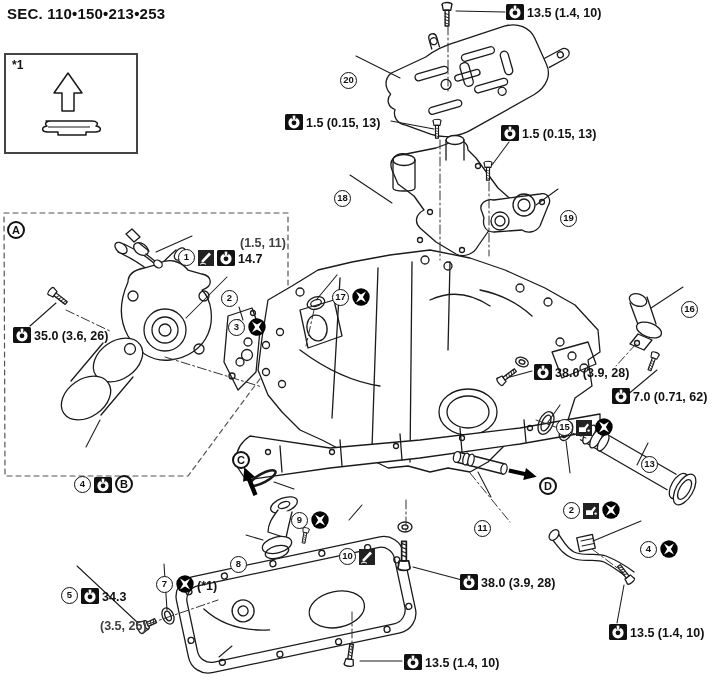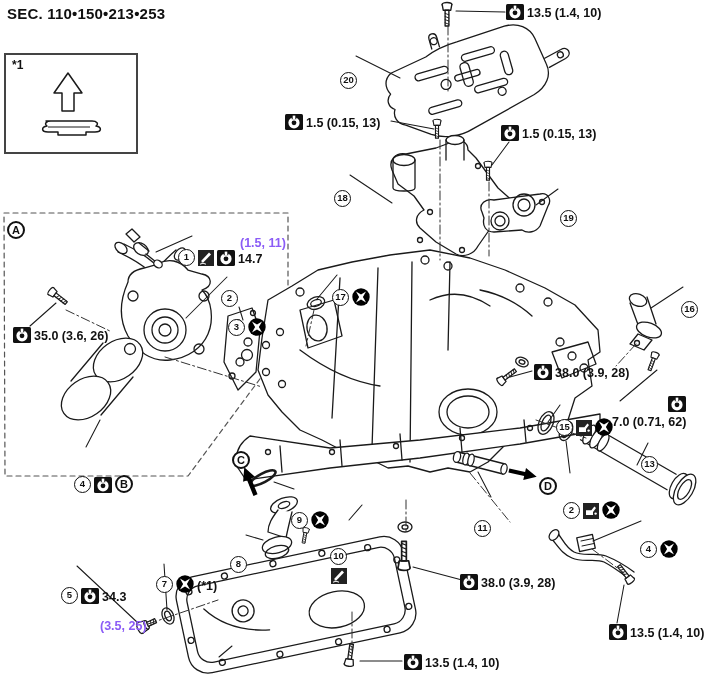--- a/index.html
+++ b/index.html
@@ -1,21 +1,21 @@
 <!DOCTYPE html>
 <html><head>
 <meta charset="utf-8">
 <style>
   html,body{margin:0;padding:0;background:#fff;}
   #stage{position:relative;width:719px;height:681px;background:#fff;overflow:hidden;
          font-family:"Liberation Sans",sans-serif;color:#111;}
   #art{position:absolute;left:0;top:0;}
   .row{position:absolute;display:flex;align-items:flex-end;gap:3px;white-space:nowrap;z-index:2;}
   .tq{font:700 12.5px "Liberation Sans",sans-serif;color:#111;}
-  .tq2{position:absolute;font:700 12.5px "Liberation Sans",sans-serif;color:#8b5cf6;z-index:2;}
+  .tq2{position:absolute;font:700 12.5px "Liberation Sans",sans-serif;color:#404040;z-index:2;}
   .nc{box-sizing:border-box;width:17px;height:17px;border:1.7px solid #111;border-radius:50%;
       background:#fff;font:700 9.5px/13.2px "Liberation Sans",sans-serif;text-align:center;flex:0 0 auto;margin-top:28px;}
   .lc{box-sizing:border-box;width:18px;height:18px;border:2px solid #111;border-radius:50%;
       background:#fff;font:700 11px/14px "Liberation Sans",sans-serif;text-align:center;flex:0 0 auto;}
   .abs{position:absolute;z-index:2;}
   .ic{display:block;flex:0 0 auto;}
   #sec-title{position:absolute;left:7px;top:5px;font:700 15px "Liberation Sans",sans-serif;
              letter-spacing:.2px;z-index:2;}
   #note-box{position:absolute;left:4px;top:53px;width:130px;height:97px;border:2px solid #444;
             background:#fff;z-index:2;}
@@ -346,21 +346,21 @@
 <div class="row" style="left:534px;top:364px;">
   <svg class="ic" width="18" height="16" viewBox="0 0 18 16">
         <rect width="18" height="16" rx="1.5" fill="#111"></rect>
         <circle cx="9" cy="8.8" r="5.6" fill="#fff"></circle>
         <circle cx="9" cy="8.8" r="2.4" fill="#111"></circle>
         <rect x="6.7" y="0" width="4.6" height="5.2" fill="#111"></rect>
         <rect x="7.7" y="1.6" width="2.6" height="3.6" fill="#fff"></rect>
       </svg>
   <span class="tq">38.0 (3.9, 28)</span>
 </div>
-<div class="row" style="left:612px;top:396px;flex-direction:column;">
+<div class="row" style="left:612px;top:388px;">
   <svg class="ic" width="18" height="16" viewBox="0 0 18 16">
         <rect width="18" height="16" rx="1.5" fill="#111"></rect>
         <circle cx="9" cy="8.8" r="5.6" fill="#fff"></circle>
         <circle cx="9" cy="8.8" r="2.4" fill="#111"></circle>
         <rect x="6.7" y="0" width="4.6" height="5.2" fill="#111"></rect>
         <rect x="7.7" y="1.6" width="2.6" height="3.6" fill="#fff"></rect>
       </svg>
   <span class="tq">7.0 (0.71, 62)</span>
 </div>
 <div class="row" style="left:609px;top:624px;">
@@ -476,21 +476,21 @@
 </div>
 
 <div class="row" style="left:291px;top:484px;">
   <span class="nc">9</span>
   <svg class="ic" width="18" height="18" viewBox="0 0 18 18">
         <circle cx="9" cy="9" r="8.7" fill="#000"></circle>
         <polygon points="9,6.6 14,3.5 10.9,9 14,14.5 9,11.4 4,14.5 7.1,9 4,3.5" fill="#fff"></polygon>
       </svg>
 </div>
 
-<div class="row" style="left:330px;top:520px;flex-direction:column;">
+<div class="row" style="left:339px;top:520px;">
   <span class="nc">10</span>
   <svg class="ic" width="16" height="16" viewBox="0 0 16 16">
         <rect width="16" height="16" fill="#222"></rect>
         <polygon points="3,13 5.5,12.2 13,4.5 11,2.5 3.8,10.2" fill="#fff"></polygon>
         <polygon points="3,13 3.4,11.6 4.6,12.6" fill="#222"></polygon>
         <path d="M2,14.2 q3,-2 6,0" stroke="#fff" fill="none" stroke-width="1"></path>
       </svg>
 </div>
 
 <div class="row" style="left:61px;top:559px;">

